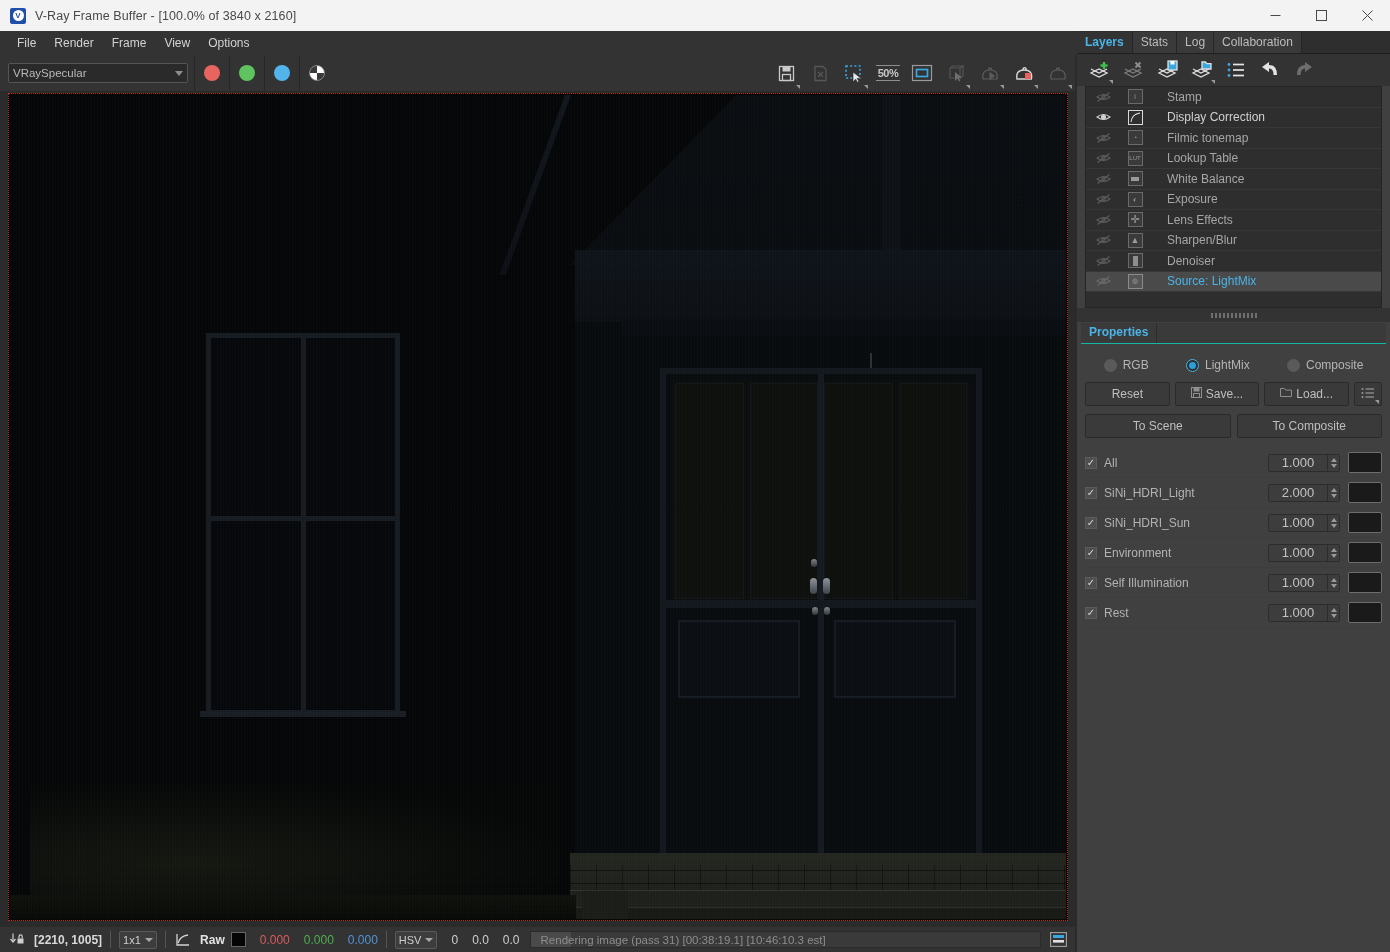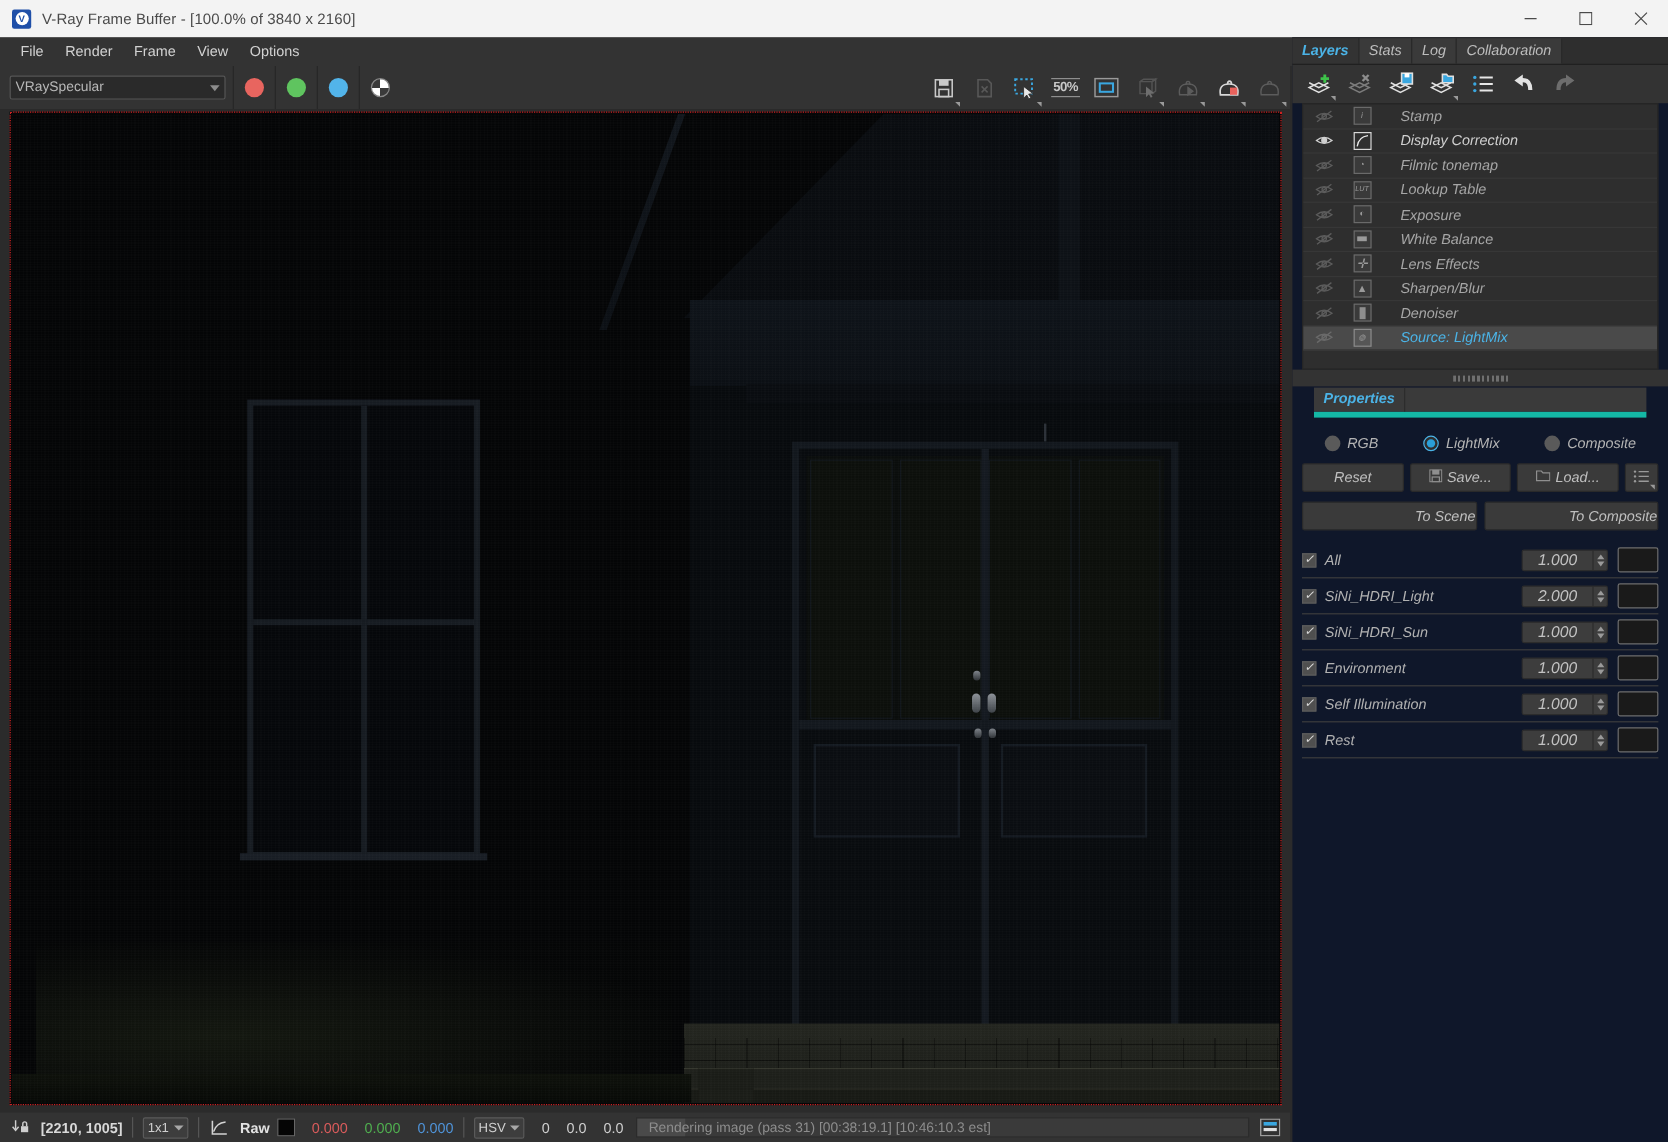--- a/index.html
+++ b/index.html
@@ -327,23 +327,22 @@
   .planter {
     position:absolute; left:572px; top:795px; width:46px; height:35px;
     background:#1a1c17; border-top:1px solid #2d2f27;
   }
 
   
   .right-pane {
     position: absolute;
     top: 31px; left: 1077px;
     width: 313px; height: 921px;
-    background: #0f172a;
-    box-sizing: border-box;
-    font-style: italic;
+    background: #404040;
+    box-sizing: border-box;
   }
   .tabs {
     position: relative;
     height: 22px;
     display: flex;
     align-items: flex-end;
     background: #2e2e2e;
     border-bottom: 1px solid #1f1f1f;
   }
   .tab {
@@ -427,22 +426,22 @@
     background:#333333;
   }
   .splitter-handle .grip {
     width: 46px; height: 5px;
     background-image: repeating-linear-gradient(90deg,#6f6f6f 0 2px, transparent 2px 4px);
   }
 
   .props-tabs {
     display: flex; align-items:flex-end;
     height: 21px;
-    margin: 0 18px;
-    border-bottom: 5px solid #14b8a6;
+    margin: 0 4px;
+    border-bottom: 1px solid #14b8a6;
   }
   .props-tab {
     padding: 2px 8px;
     font-size: 12px; font-weight: bold;
     color: #4bb3e6;
     background: #3a3a3a;
     height: 20px; box-sizing:border-box;
   }
   .props-tab-filler { flex:1; background:#3a3a3a; height:20px; border-left:1px solid #2c2c2c;}
 
@@ -476,21 +475,21 @@
     color:#bfbfbf; font-size:12px;
     display:flex; align-items:center; justify-content:center; gap:4px;
     box-sizing:border-box;
   }
   .pbtn.sq { flex: 0 0 28px; position:relative; }
   .pbtn.sq .sub-caret {
     position:absolute; right:2px; bottom:1px;
     width:0;height:0;border-left:4px solid transparent;border-top:4px solid #9a9a9a;
   }
   .btn-row2 { display:flex; gap:6px; margin-top: 8px; }
-  .pbtn.wide { height: 24px; justify-content: flex-end; }
+  .pbtn.wide { height: 24px; }
 
   .lm-list { margin-top: 10px; }
   .lm-row {
     display:flex; align-items:center;
     height: 29px;
     border-bottom: 1px solid #3d3d3d;
   }
   .chk {
     width:12px; height:12px;
     background:#4f4f4f;
@@ -917,39 +916,39 @@
 
       <div class="layer-row">
         <div class="eye-cell">
           <svg width="15" height="12" viewBox="0 0 15 12" stroke="#5c5c5c" stroke-width="1.1" fill="none">
               <path d="M1 6 Q7.5 1 14 6 Q7.5 11 1 6 Z"></path>
               <circle cx="7.5" cy="6" r="1.8"></circle>
               <line x1="1.5" y1="10.5" x2="13.5" y2="1.5"></line>
             </svg>
         </div>
         <div class="layer-icon-cell">
-            <div class="li-box">◐</div>
-          </div>
-        <div class="layer-name">Exposure</div>
+            <div class="li-box">
+              <div style="width:8px;height:4px;background:#9a9a9a;"></div>
+            </div>
+          </div>
+        <div class="layer-name">White Balance</div>
       </div>
 
       <div class="layer-row">
         <div class="eye-cell">
           <svg width="15" height="12" viewBox="0 0 15 12" stroke="#5c5c5c" stroke-width="1.1" fill="none">
               <path d="M1 6 Q7.5 1 14 6 Q7.5 11 1 6 Z"></path>
               <circle cx="7.5" cy="6" r="1.8"></circle>
               <line x1="1.5" y1="10.5" x2="13.5" y2="1.5"></line>
             </svg>
         </div>
         <div class="layer-icon-cell">
-            <div class="li-box">
-              <div style="width:8px;height:4px;background:#9a9a9a;"></div>
-            </div>
-          </div>
-        <div class="layer-name">White Balance</div>
+            <div class="li-box">◐</div>
+          </div>
+        <div class="layer-name">Exposure</div>
       </div>
 
       <div class="layer-row">
         <div class="eye-cell">
           <svg width="15" height="12" viewBox="0 0 15 12" stroke="#5c5c5c" stroke-width="1.1" fill="none">
               <path d="M1 6 Q7.5 1 14 6 Q7.5 11 1 6 Z"></path>
               <circle cx="7.5" cy="6" r="1.8"></circle>
               <line x1="1.5" y1="10.5" x2="13.5" y2="1.5"></line>
             </svg>
         </div>

